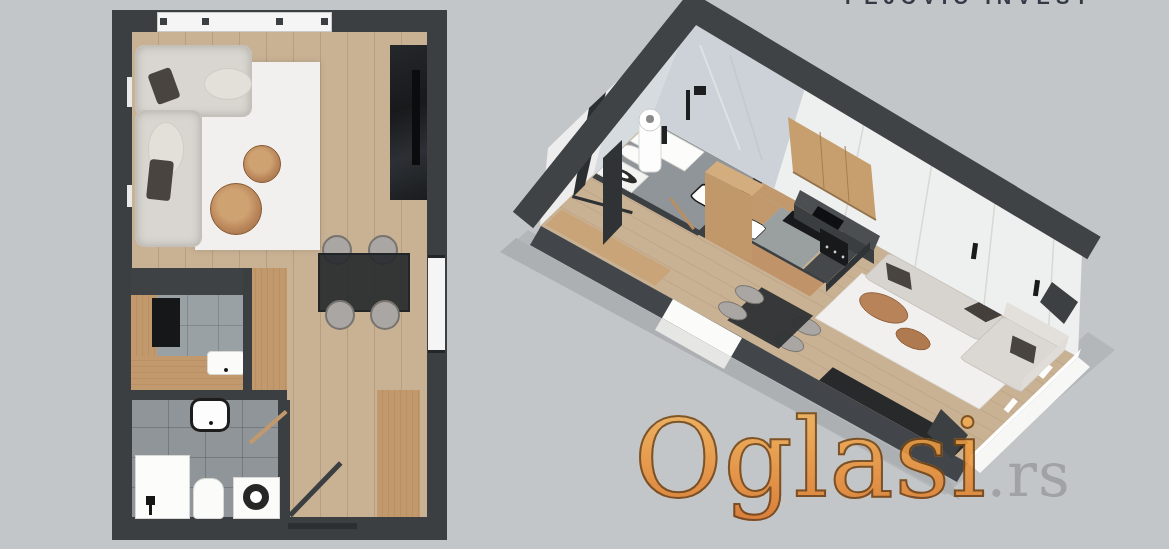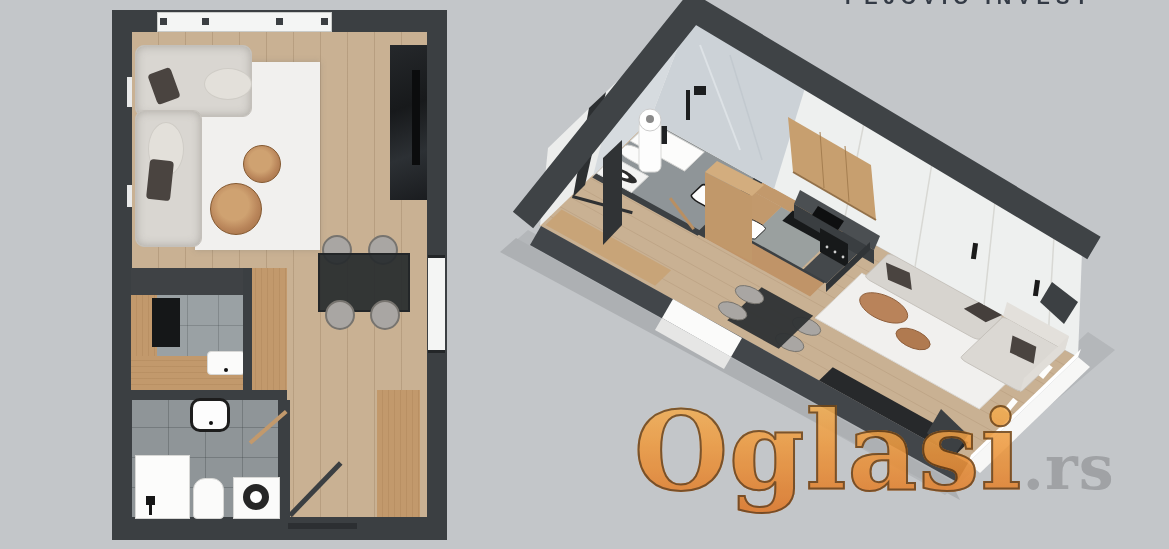--- a/index.html
+++ b/index.html
@@ -37,22 +37,22 @@
   .sofa{background:var(--sofa);border:1px solid #c4c0ba;border-radius:9px;
     box-shadow:inset 0 0 10px rgba(120,115,108,.45)}
   .pillow{background:#4a4440;border-radius:4px}
   .cushion{background:#e3e0da;border:1px solid #cfccc6;border-radius:50%}
   .chair2d{width:30px;height:30px;border-radius:50%;background:#a9a6a3;border:2px solid #77746f;
     box-sizing:border-box}
   .ctable{border-radius:50%;background:radial-gradient(circle at 45% 42%,#cfa271 0 38%,#b9855a 62%,#96653c 100%);
     border:1px solid #84582f}
 
   
-  #watermark{left:634px;top:388px;white-space:nowrap;opacity:.87;pointer-events:none;
-    font-family:"DejaVu Serif",serif;font-weight:700;z-index:50}
+  #watermark{left:634px;top:396px;white-space:nowrap;opacity:.87;pointer-events:none;
+    font-family:"DejaVu Serif",serif;font-weight:400;z-index:50}
   #wm-brand{font-size:108px;letter-spacing:1px;
     background:linear-gradient(180deg,#f5b85c 0%,#ee9a3f 45%,#dd7526 100%);
     -webkit-background-clip:text;background-clip:text;color:transparent;
     -webkit-text-stroke:2px rgba(80,45,10,.8)}
   #wm-suffix{font-size:62px;color:var(--watermark-suffix-gray);letter-spacing:1px}
 </style>
 </head>
 <body>
 
 <div class="abs" id="logo-strip">

